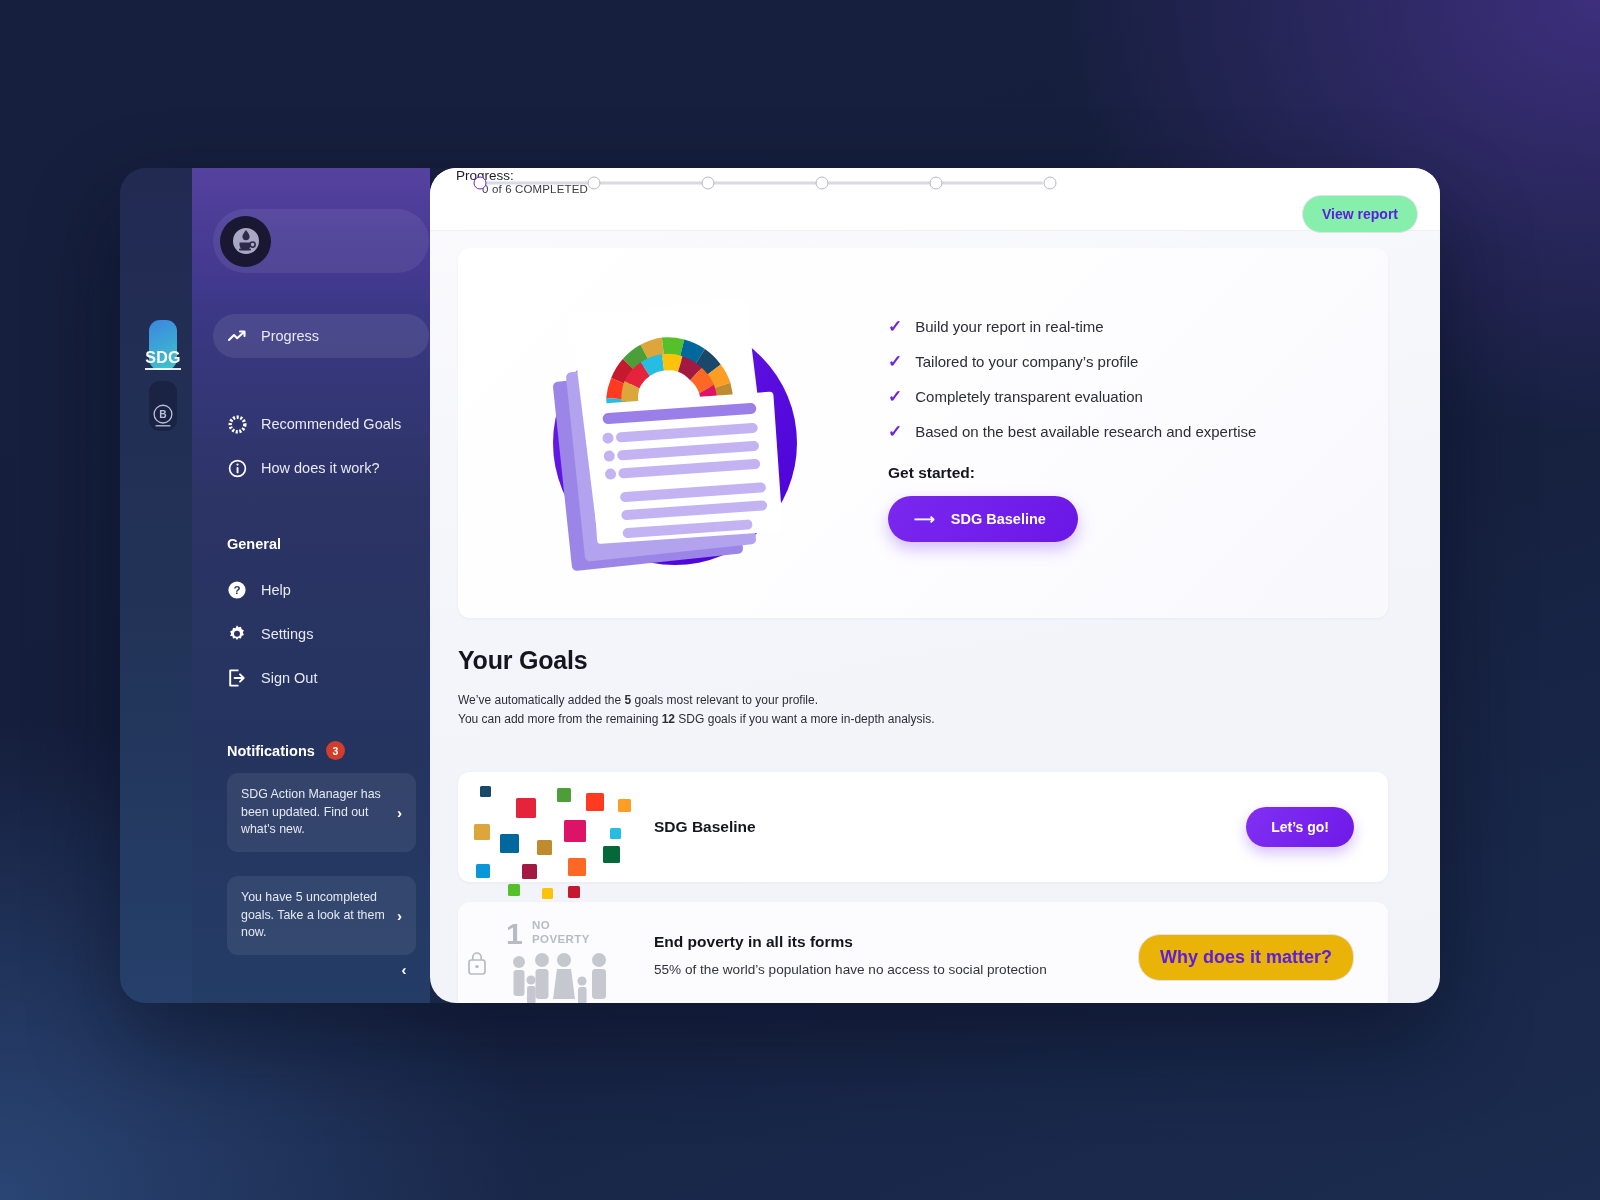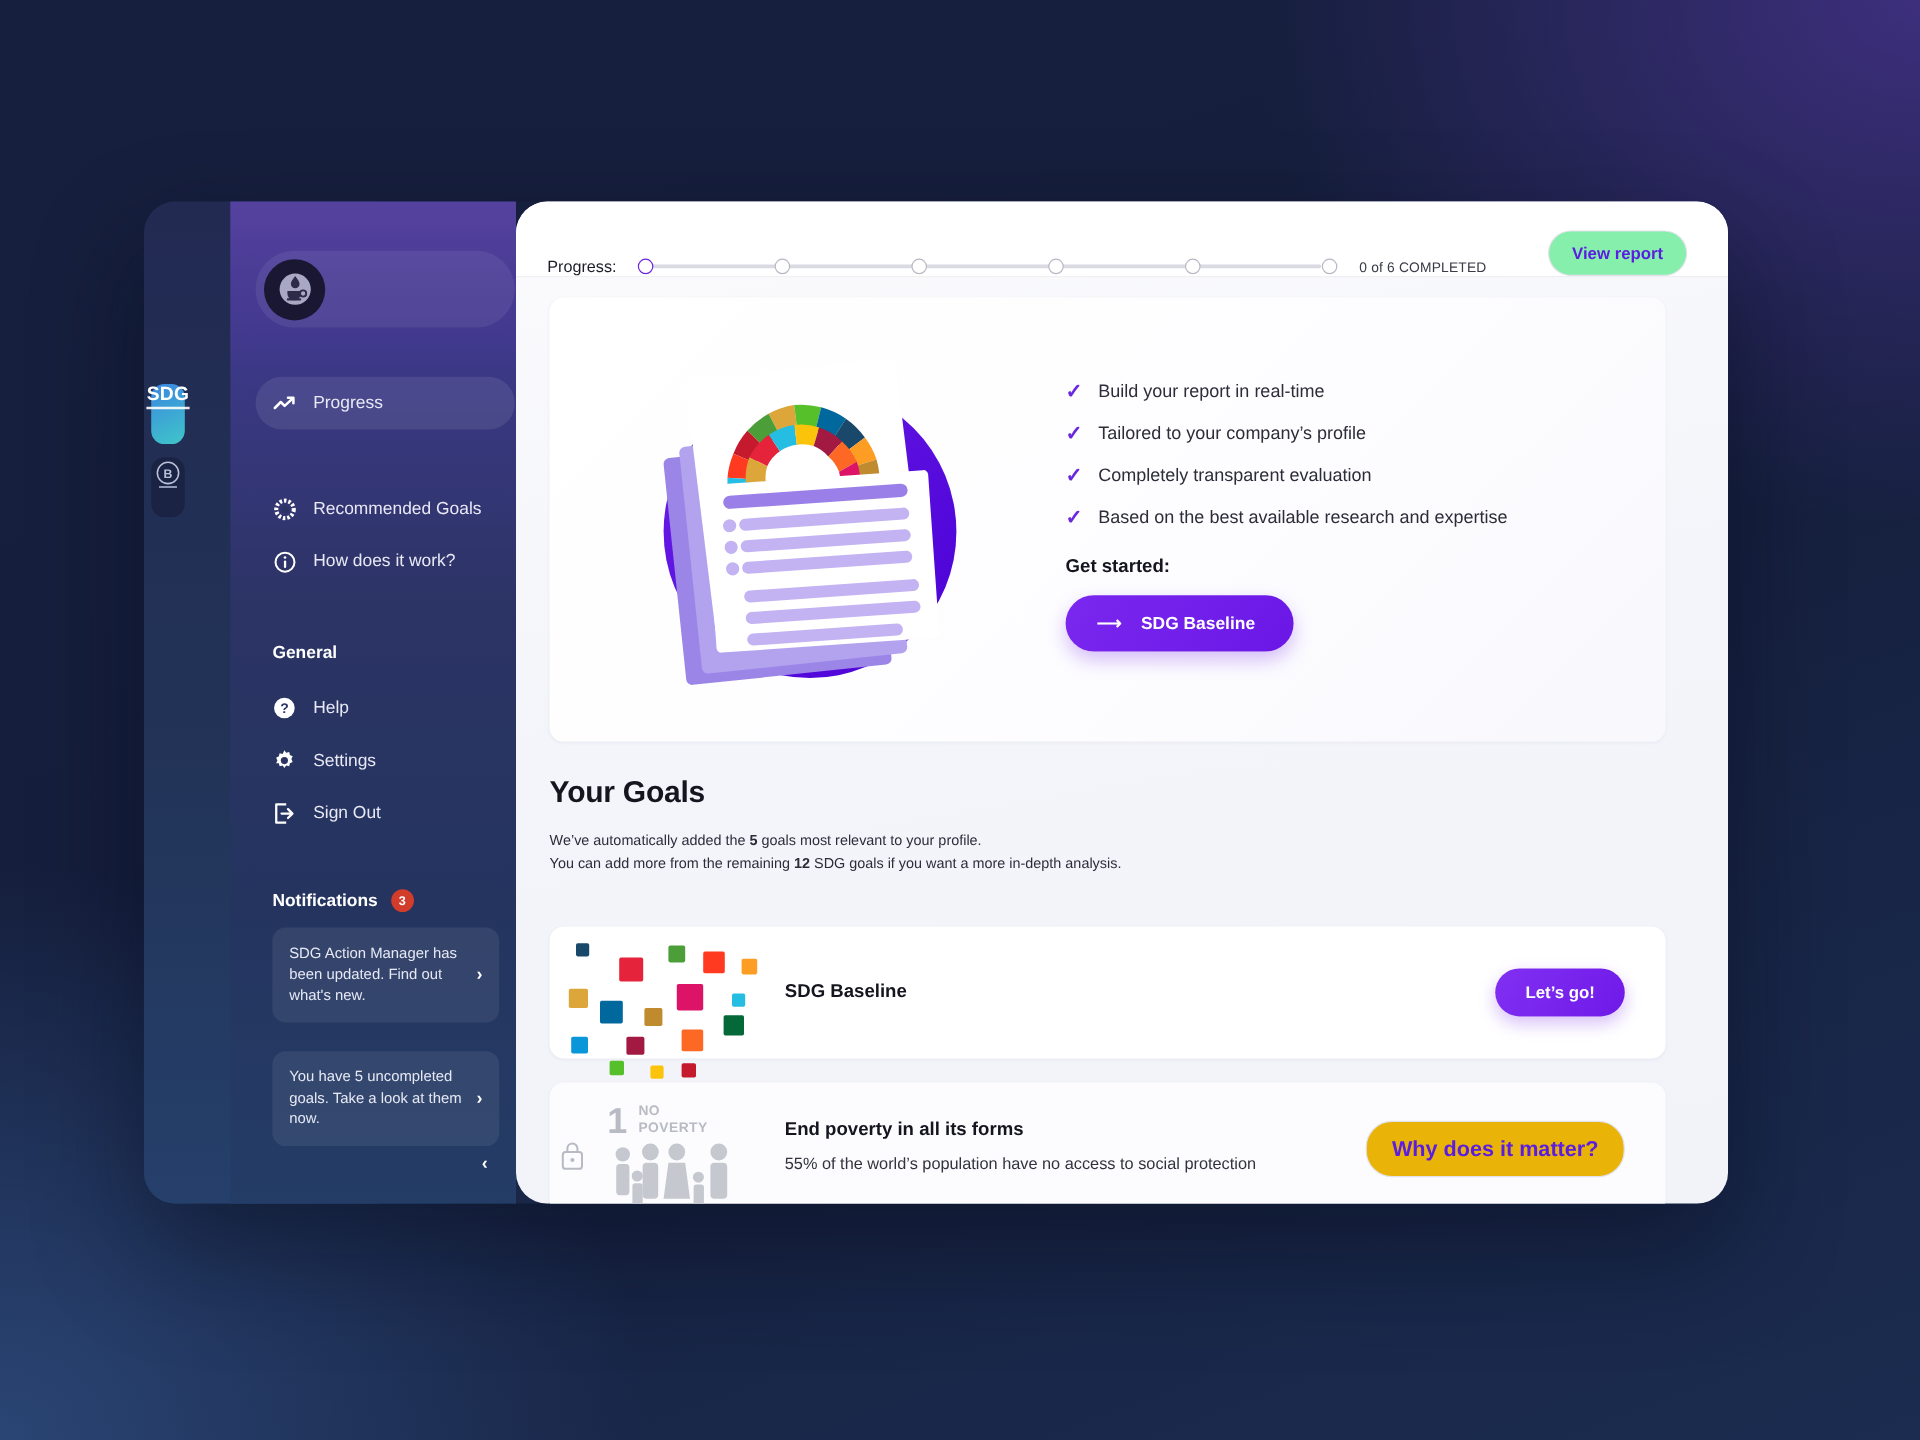--- a/index.html
+++ b/index.html
@@ -28,24 +28,24 @@
 
   
   #icon-rail {
     position: absolute; left: 0; top: 0;
     width: 195px; height: 100%;
     background: linear-gradient(180deg, #222a52 0%, #223357 55%, #25406b 100%);
     border-radius: 26px 0 0 26px;
     overflow: hidden;
   }
   .rail-tile {
-    position: absolute; left: 6px;
+    position: absolute; left: 29px;
     width: 28px; height: 50px;
     border-radius: 11px;
-    display: flex; align-items: flex-start; justify-content: center;
+    display: flex; align-items: flex-end; justify-content: center;
     font-size: 16px; font-weight: 700; letter-spacing: .3px;
   }
   #rail-tile-sdg {
     top: 152px;
     background: linear-gradient(155deg, #3b86e0 0%, #3fc6c9 100%);
     color: #ffffff;
   }
   #rail-tile-sdg .tile-text { border-bottom: 2px solid rgba(255,255,255,.9); padding-bottom: 1px; }
   #rail-tile-bcorp {
     top: 213px;
@@ -134,22 +134,23 @@
     border-radius: 26px;
     overflow: hidden;
   }
 
   
   #progress-bar {
     position: absolute; left: 0; top: 0;
     width: 100%; height: 62px;
     background: #ffffff;
     border-radius: 26px 26px 0 0;
-    display: flex; align-items: flex-end; padding: 0 34px 0 26px;
+    display: flex; align-items: flex-start; padding: 0 22px 0 26px;
     box-shadow: 0 1px 0 rgba(0,0,0,.035);
+    flex-direction: column;
   }
   #progress-label { font-size: 13.5px; color: #1d1d29; font-weight: 400; }
   #progress-track {
     position: relative; margin-left: 18px;
     width: 575px; height: 16px;
     display: flex; align-items: center;
   }
   #progress-line {
     position: absolute; left: 6px; right: 6px; top: 50%;
     height: 3px; background: #d9dae2; transform: translateY(-50%);

